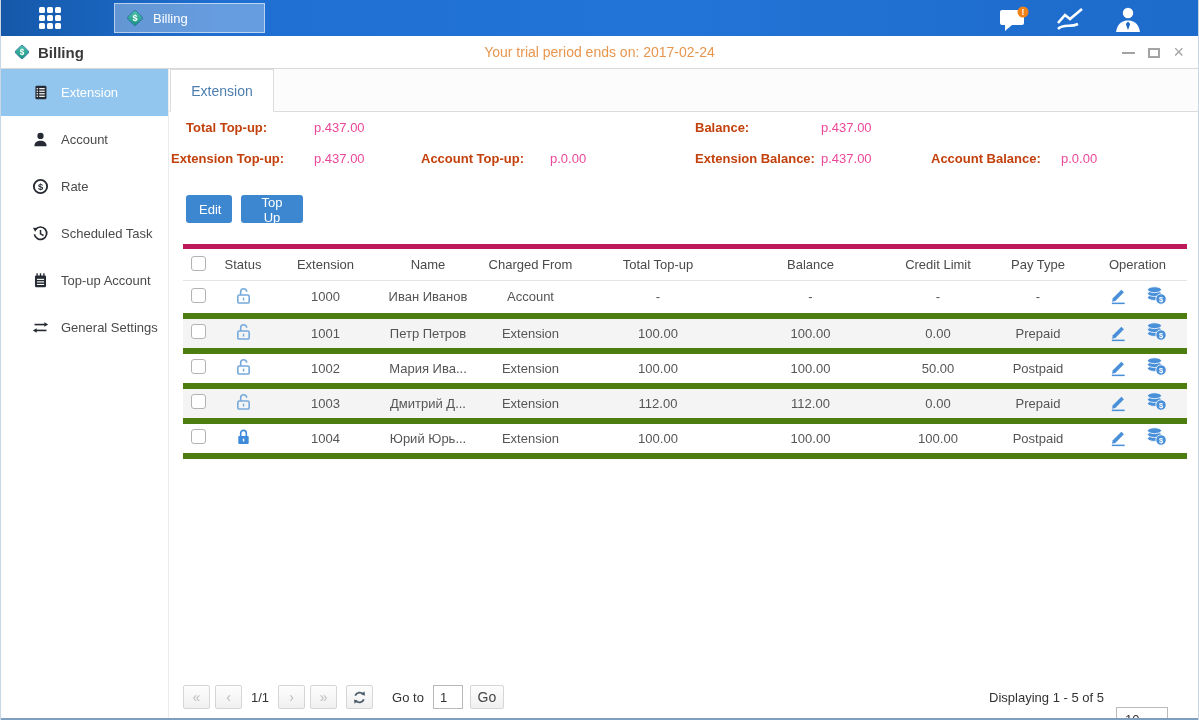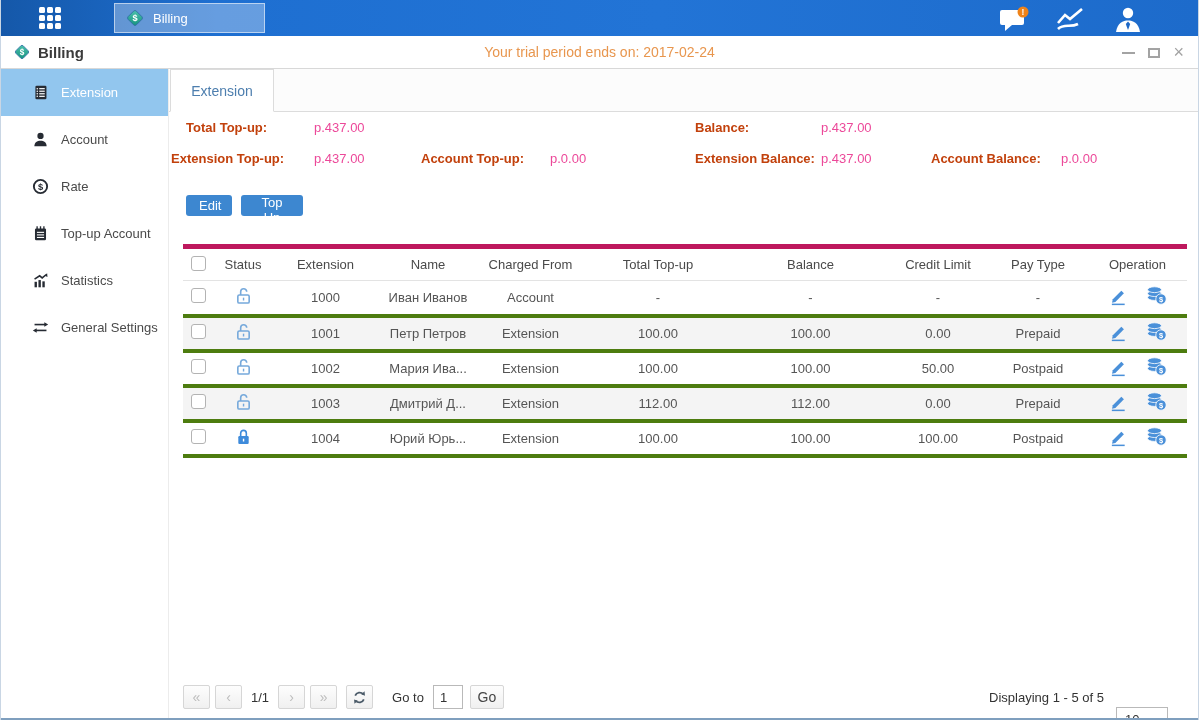--- a/index.html
+++ b/index.html
@@ -42,29 +42,29 @@
   .content { position:absolute; left:168px; top:69px; right:0; bottom:2px; background:#fff; }
   .tabstrip { position:relative; height:43px; background:#fcfcfc; border-bottom:1px solid #dcdcdc; }
   .tab-active { position:absolute; left:1px; top:0; width:104px; height:43px; background:#fff;
                 border:1px solid #dcdcdc; border-bottom:1px solid #fff; color:#4d7eae; font-size:14px;
                 display:flex; align-items:center; justify-content:center; cursor:pointer; z-index:2; }
 
   .summary span { position:absolute; font-size:13px; white-space:nowrap; }
   .s-lbl { font-weight:bold; color:#c2410c; }
   .s-val { color:#ec4899; }
 
-  .btn { position:absolute; height:21px; background:#3d87d0; color:#fff; font-size:13px;
+  .btn { position:absolute; height:28px; background:#3d87d0; color:#fff; font-size:13px;
          border:none; border-radius:3px; padding:0 13px; cursor:pointer; font-family:inherit; }
 
   
   .ext-table { position:absolute; left:14px; top:175px; width:1004px; border-collapse:collapse;
                table-layout:fixed; font-size:13px; color:#555; }
   .ext-table thead tr { height:34px; border-top:5px solid #be185d; border-bottom:1px solid #e3e3e3; }
   .ext-table th { font-weight:normal; color:#4a4a4a; text-align:center; white-space:nowrap; overflow:hidden; }
-  .ext-table tbody tr { height:35px; border-bottom:4px solid #4d7c0f; }
+  .ext-table tbody tr { height:35px; border-bottom:6px solid #4d7c0f; }
   .ext-table tbody tr.alt { background:#f4f4f4; }
   .ext-table td { text-align:center; white-space:nowrap; overflow:hidden; }
   .checkbox { width:15px; height:15px; border:1px solid #b3b3b3; border-radius:3px; background:#fff;
               display:inline-block; cursor:pointer; }
   .ops { display:inline-flex; align-items:center; gap:18px; }
   .ops svg { cursor:pointer; display:block; }
 
   
   .footer { position:absolute; left:14px; right:30px; bottom:8px; height:26px;
             display:flex; align-items:center; }
@@ -189,39 +189,37 @@
   </div>
   <div class="side-item">
     <svg viewBox="0 0 20 20">
       <circle cx="10" cy="10" r="7.8" fill="none" stroke="currentColor" stroke-width="2.2"></circle>
       <text x="10" y="13.8" font-size="11" font-weight="bold" text-anchor="middle" fill="currentColor">$</text>
     </svg>
     <span>Rate</span>
   </div>
   <div class="side-item">
     <svg viewBox="0 0 20 20">
+      <path d="M4.2,5.2 A7.3,7.3 0 1 1 2.8,11" fill="none" stroke="currentColor" stroke-width="2"></path>
+      <polygon points="1.2,3.2 6.8,3.4 3.6,8" fill="currentColor"></polygon>
+      <path d="M10,5.8 V10.4 L13.6,12.3" fill="none" stroke="currentColor" stroke-width="1.8"></path>
+    </svg>
+    <span>Scheduled Task</span>
+  </div>
+  <div class="side-item">
+    <svg viewBox="0 0 20 20">
       <rect x="5.2" y="1.5" width="1.6" height="4" fill="currentColor"></rect>
         <rect x="9.2" y="1.5" width="1.6" height="4" fill="currentColor"></rect>
       <rect x="13.2" y="1.5" width="1.6" height="4" fill="currentColor"></rect>
       <rect x="3.5" y="4" width="13" height="14" rx="1.5" fill="currentColor"></rect>
       <rect x="5.8" y="8" width="8.4" height="1.3" fill="#fff"></rect>
         <rect x="5.8" y="11" width="8.4" height="1.3" fill="#fff"></rect>
       <rect x="5.8" y="14" width="8.4" height="1.3" fill="#fff"></rect>
     </svg>
     <span>Top-up Account</span>
-  </div>
-  <div class="side-item">
-    <svg viewBox="0 0 20 20">
-      <rect x="3" y="11.5" width="2.8" height="6.5" fill="currentColor"></rect>
-      <rect x="7.6" y="9.5" width="2.8" height="8.5" fill="currentColor"></rect>
-      <rect x="12.2" y="11" width="2.8" height="7" fill="currentColor"></rect>
-      <path d="M3,8.5 L9,4.5 L12,7 L16.5,3.2" fill="none" stroke="currentColor" stroke-width="1.8"></path>
-      <polygon points="17.8,1.6 18.2,6 14.6,4.2" fill="currentColor"></polygon>
-    </svg>
-    <span>Statistics</span>
   </div>
   <div class="side-item">
     <svg viewBox="0 0 20 20">
       <rect x="3" y="5.6" width="12.5" height="1.9" fill="currentColor"></rect>
       <polygon points="19,6.5 14.5,3.8 14.5,9.2" fill="currentColor"></polygon>
       <rect x="4.5" y="12.5" width="12.5" height="1.9" fill="currentColor"></rect>
       <polygon points="1,13.5 5.5,10.8 5.5,16.2" fill="currentColor"></polygon>
     </svg>
     <span>General Settings</span>
   </div>

